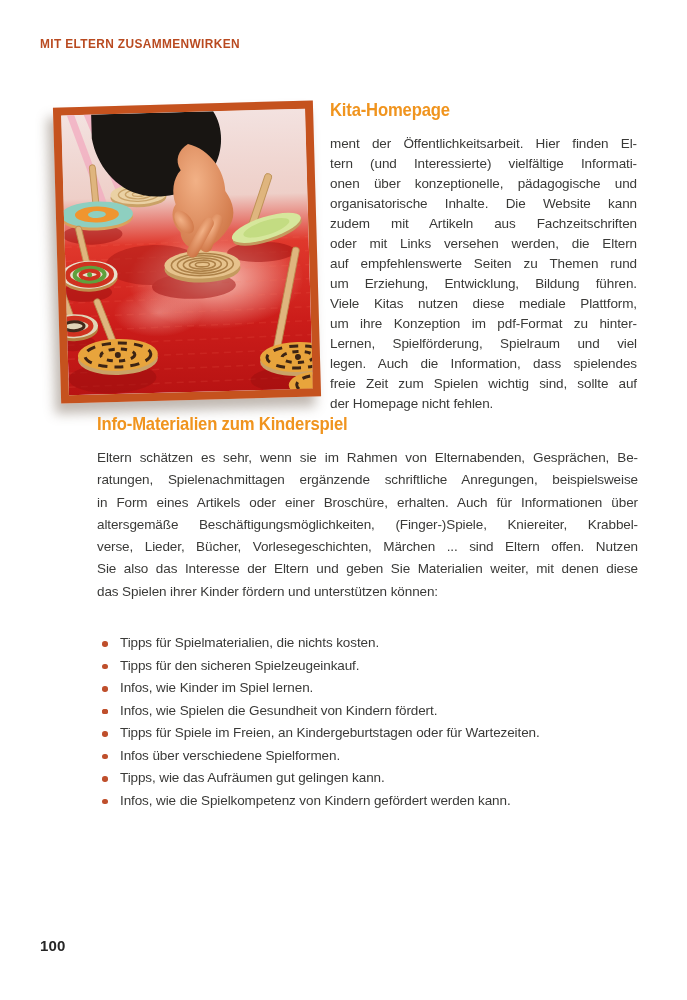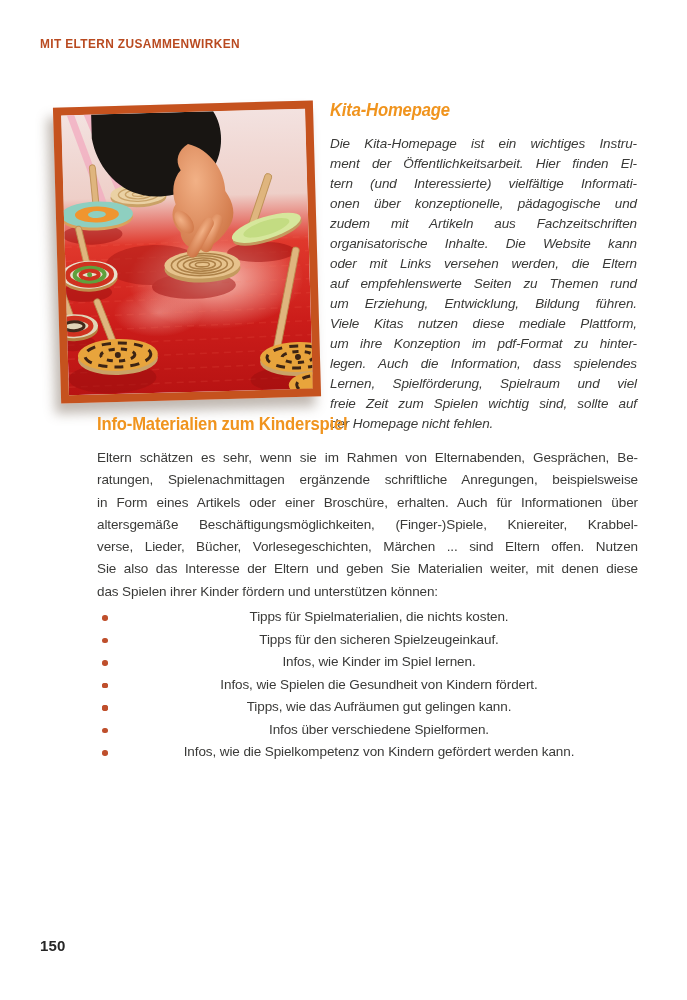--- a/index.html
+++ b/index.html
@@ -19,30 +19,30 @@
     transform:rotate(-1.6deg);transform-origin:center;
     box-shadow:-6px 10px 12px rgba(115,98,82,.45);
     background:#f2e2e0;
   }
   .figure svg{display:block;width:100%;height:100%;}
   .sec-title{
     font-size:18.5px;font-weight:bold;color:var(--orange,#f0941e);
     letter-spacing:-.2px;white-space:nowrap;
     transform:scaleX(.9);transform-origin:left center;
   }
-  .col1{position:absolute;left:330px;top:99px;width:307px;font-style:italic;}
+  .col1{position:absolute;left:330px;top:99px;width:307px;}
   .col1 .plines{margin-top:13px;line-height:20px;}
   .sec2{position:absolute;left:97px;top:413px;width:541px;}
   .sec2 .plines{margin-top:12px;line-height:22.3px;}
   .plines{font-size:13.5px;letter-spacing:-.1px;}
   .jline{text-align:justify;text-align-last:justify;}
   .plines .jline:last-child{text-align-last:left;}
   .bullets{
-    position:absolute;left:97px;top:606px;width:541px;
-    list-style:none;margin:0;padding:0;font-size:13.5px;letter-spacing:-.1px;text-align:center;
+    position:absolute;left:97px;top:632px;width:541px;
+    list-style:none;margin:0;padding:0;font-size:13.5px;letter-spacing:-.1px;
   }
   .bullets li{position:relative;padding-left:23px;line-height:22.5px;}
   .bullets .dot{
     position:absolute;left:5px;top:9px;width:5.5px;height:5.5px;
     border-radius:50%;background:var(--bullet,#bf4f2c);
   }
   .pagenum{
     position:absolute;left:40px;top:937px;
     font-size:15px;font-weight:bold;color:#262626;letter-spacing:.2px;
   }
@@ -223,33 +223,32 @@
           <rect x="130" y="104" width="11.5" height="44" rx="5.7" fill="url(#skin)"></rect>
         </g>
       <ellipse cx="120" cy="110" rx="7.5" ry="13" transform="rotate(-35 120 110)" fill="url(#skin)"></ellipse>
     </g>
   </svg>
 </figure>
 
 <section class="col1">
   <h2 class="sec-title" style="margin:0">Kita-Homepage</h2>
   <div class="plines">
-      <div class="jline">Die Kita-Homepage ist ein wichtiges Instru-</div>
       <div class="jline">ment der Öffentlichkeitsarbeit. Hier finden El-</div>
       <div class="jline">tern (und Interessierte) vielfältige Informati-</div>
       <div class="jline">onen über konzeptionelle, pädagogische und</div>
+      <div class="jline">organisatorische Inhalte. Die Website kann</div>
       <div class="jline">zudem mit Artikeln aus Fachzeitschriften</div>
-      <div class="jline">organisatorische Inhalte. Die Website kann</div>
       <div class="jline">oder mit Links versehen werden, die Eltern</div>
       <div class="jline">auf empfehlenswerte Seiten zu Themen rund</div>
       <div class="jline">um Erziehung, Entwicklung, Bildung führen.</div>
       <div class="jline">Viele Kitas nutzen diese mediale Plattform,</div>
       <div class="jline">um ihre Konzeption im pdf-Format zu hinter-</div>
+      <div class="jline">Lernen, Spielförderung, Spielraum und viel</div>
       <div class="jline">legen. Auch die Information, dass spielendes</div>
-      <div class="jline">Lernen, Spielförderung, Spielraum und viel</div>
       <div class="jline">freie Zeit zum Spielen wichtig sind, sollte auf</div>
       <div class="jline">der Homepage nicht fehlen.</div>
     </div>
 </section>
 
 <section class="sec2">
   <h2 class="sec-title" style="margin:0">Info-Materialien zum Kinderspiel</h2>
   <div class="plines">
       <div class="jline">Eltern schätzen es sehr, wenn sie im Rahmen von Elternabenden, Gesprächen, Be-</div>
       <div class="jline">ratungen, Spielenachmittagen ergänzende schriftliche Anregungen, beispielsweise</div>
@@ -260,19 +259,19 @@
       <div class="jline">das Spielen ihrer Kinder fördern und unterstützen können:</div>
     </div>
 </section>
 
 <ul class="bullets">
     <li><span class="dot"></span><span>Tipps für Spielmaterialien, die nichts kosten.</span></li>
     <li><span class="dot"></span><span>Tipps für den sicheren Spielzeugeinkauf.</span></li>
     <li><span class="dot"></span><span>Infos, wie Kinder im Spiel lernen.</span></li>
     <li><span class="dot"></span></li>
     <li><span class="dot"></span><span>Infos, wie Spielen die Gesundheit von Kindern fördert.</span></li>
-    <li><span class="dot"></span></li>
+    <li><span class="dot"></span><span>Tipps für Spiele im Freien, an Kindergeburtstagen oder für Wartezeiten.</span></li>
+    <li><span class="dot"></span><span>Infos über verschiedene Spielformen.</span></li>
     <li><span class="dot"></span><span>Tipps, wie das Aufräumen gut gelingen kann.</span></li>
-    <li><span class="dot"></span><span>Infos über verschiedene Spielformen.</span></li>
     <li><span class="dot"></span><span>Infos, wie die Spielkompetenz von Kindern gefördert werden kann.</span></li>
   </ul>
 
-<div class="pagenum">150</div>
+<div class="pagenum">100</div>
 
 </body></html>

